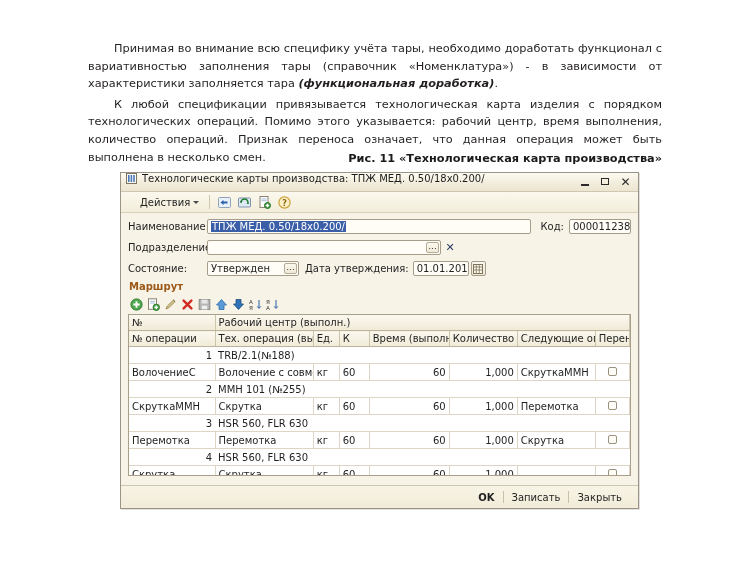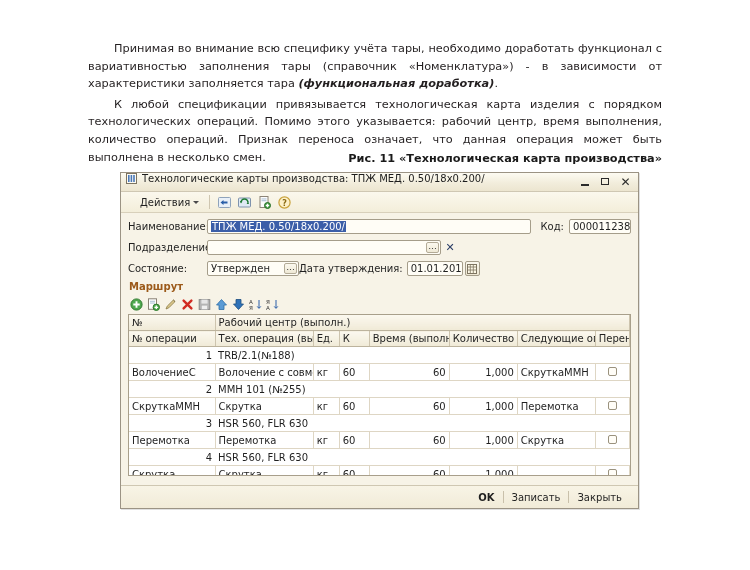--- a/index.html
+++ b/index.html
@@ -216,21 +216,21 @@
     width: 15px; height: 15px;
     margin-left: 2px;
     border: 1px solid #a59d8a;
     background: linear-gradient(to bottom,#fbf8ee,#eee7d3);
     box-sizing: border-box;
     border-radius: 2px;
     display: flex; align-items: center; justify-content: center;
     flex: 0 0 auto;
   }
   .lbl-inline {
-    margin: 0 4px 0 0;
+    margin: 0 4px 0 6px;
     font-size: 10px;
     flex: 0 0 auto;
     white-space: nowrap;
   }
 
   .marshrut {
     font-size: 10px;
     font-weight: bold;
     color: #9c5a1a;
     margin: 3px 0 3px 1px;

